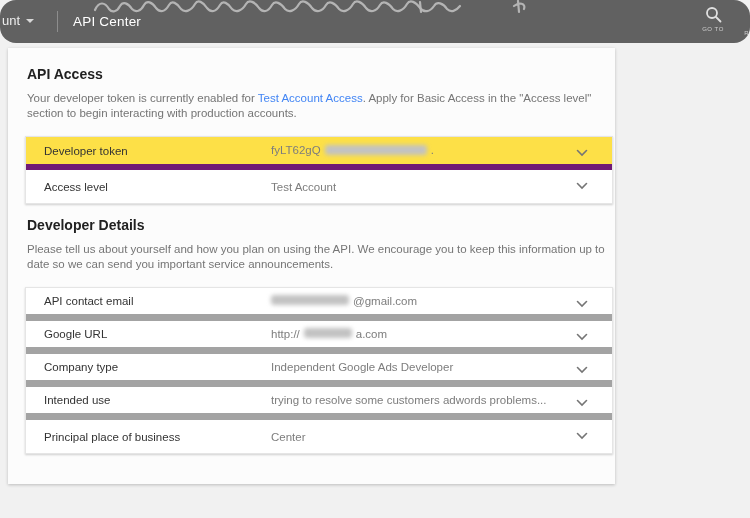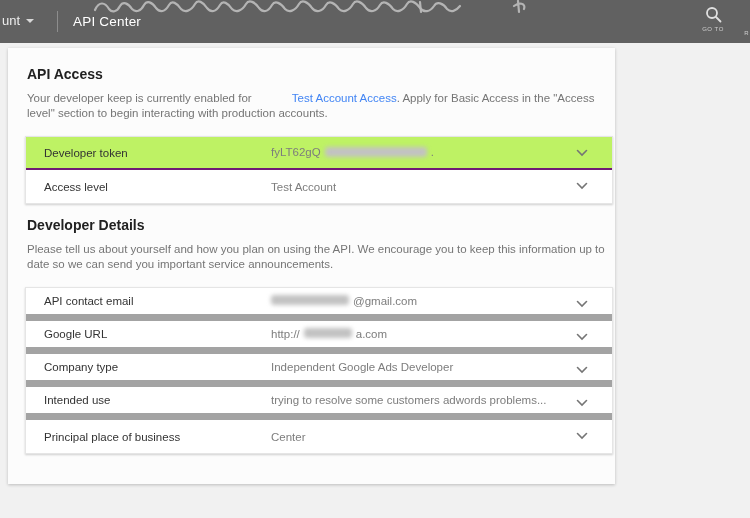--- a/index.html
+++ b/index.html
@@ -7,20 +7,21 @@
   body {
     font-family:"Liberation Sans", sans-serif;
     background:#f1f1f1;
     position:relative;
   }
 
   
   .header {
     position:absolute; top:0; left:0; width:750px; height:43px;
     background:#616161;
+    border-radius:16px;
   }
   .account-menu {
     position:absolute; left:2px; top:13px; color:#ececec;
     font-size:13px; display:flex; align-items:center; gap:6px; cursor:pointer;
   }
   .caret-down {
     width:0; height:0; border-left:4px solid transparent;
     border-right:4px solid transparent; border-top:4px solid #d8d8d8;
     display:inline-block; margin-top:1px;
   }
@@ -57,34 +58,34 @@
     padding:0 2px 0 17px;
   }
   .section-heading {
     margin:18px 0 0 2px; font-size:14px; font-weight:bold; color:#212121;
   }
   .section-desc {
     margin:9px 0 0 2px; font-size:11.5px; line-height:15px; color:#757575;
     max-width:688px;
   }
   .section-desc a {
-    color:#4285f4; text-decoration:none; cursor:pointer;margin-left:37px;
+    color:#4285f4; text-decoration:none; cursor:pointer;
   }
 
   .settings-table {
     margin-top:15px; background:#ffffff;
     border:1px solid #e5e5e5;
     box-shadow:0 1px 2px rgba(0,0,0,0.18);
   }
   .row {
     position:relative; height:33px; display:flex; align-items:center;
     background:#ffffff; border-bottom:7px solid #a3a3a3; cursor:pointer;
   }
   .row:last-child { border-bottom:none; }
-  .row.highlight { background:#bef264; border-bottom:2px solid #701a75; }
+  .row.highlight { background:#fde047; border-bottom:6px solid #701a75; }
   .row-label {
     position:absolute; left:18px; font-size:11.5px; color:#333333;
   }
   .row-value {
     position:absolute; left:245px; font-size:11.5px; color:#7d7d7d;
     white-space:nowrap;
   }
   .redact {
     display:inline-block; height:10px; background:#c2c2c2;
     border-radius:3px; filter:blur(2px); vertical-align:middle; margin:0 4px 2px 4px;
@@ -124,21 +125,21 @@
     </svg>
     <span class="tiny-label">GO TO</span>
   </div>
   <span class="right-edge-label">R</span>
 </div>
 
 <div class="panel">
 
   <div>
     <h2 class="section-heading">API Access</h2>
-    <p class="section-desc"><span>Your developer keep is currently enabled for </span><a>Test Account Access</a><span>. Apply for Basic Access in the "Access level" section to begin interacting with production accounts.</span></p>
+    <p class="section-desc"><span>Your developer token is currently enabled for </span><a>Test Account Access</a><span>. Apply for Basic Access in the "Access level" section to begin interacting with production accounts.</span></p>
 
     <div class="settings-table">
       <div class="row highlight">
         <span class="row-label">Developer token</span>
         <span class="row-value"><span>fyLT62gQ</span><span class="redact" style="width:102px"></span><span>.</span></span>
         <svg class="chev" width="12" height="8" viewBox="0 0 12 8">
             <path d="M1.5,1.5 L6,6 L10.5,1.5" fill="none" stroke="#757575" stroke-width="1.6" stroke-linecap="round"></path>
           </svg>
       </div>
       <div class="row">

